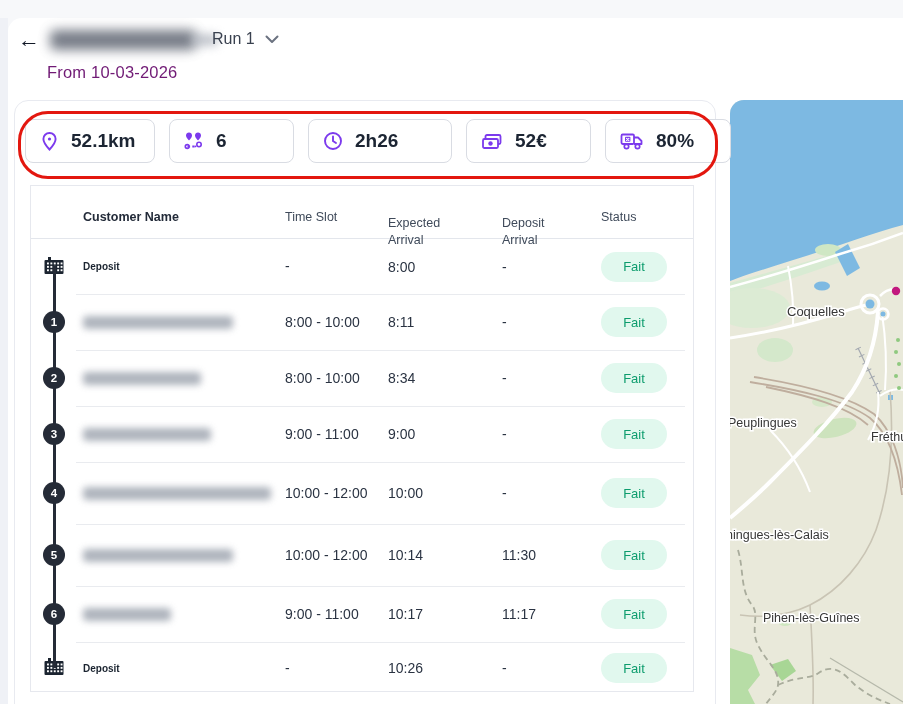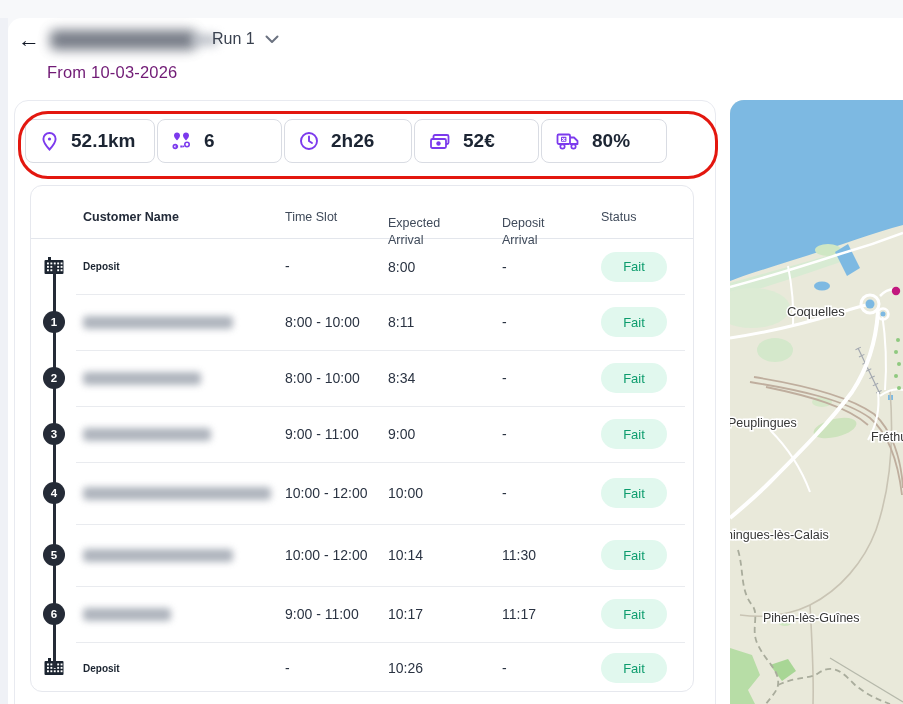--- a/index.html
+++ b/index.html
@@ -18,29 +18,29 @@
   .run-label{font-size:16px;color:#39414f;}
   .date-line{position:absolute;left:47px;top:63px;font-size:16.5px;color:#701a75;letter-spacing:.2px;}
 
   
   .outer-card{position:absolute;left:14px;top:100px;width:700px;height:640px;background:#fff;
     border:1px solid #e8eaf0;border-radius:14px;}
 
   
   .stats-annotation{position:absolute;left:18px;top:111px;width:694px;height:62px;border:3.5px solid #e3170f;
     border-radius:30px;pointer-events:none;z-index:5;}
-  #stats{position:absolute;left:25px;top:119px;display:flex;gap:2px;z-index:4;align-items:center;}
+  #stats{position:absolute;left:25px;top:119px;display:flex;gap:14px;z-index:4;align-items:center;}
   .stat-card{height:44px;background:#fff;border:1px solid #d9dce3;border-radius:8px;display:flex;
     align-items:center;padding:0 14px;box-sizing:border-box;gap:12px;}
   .stat-card svg{flex:0 0 auto;}
   .stat-value{font-size:19px;font-weight:600;color:#1c2533;white-space:nowrap;}
 
   
   .table-card{position:absolute;left:30px;top:185px;width:664px;height:507px;background:#fff;
-    border:1px solid #e6e8ee;border-radius:12px;box-sizing:border-box;overflow:hidden;}
+    border:1px solid #e6e8ee;border-radius:0;box-sizing:border-box;overflow:hidden;}
   .grid-row{display:grid;grid-template-columns:46px 208px 103px 114px 99px auto;align-items:center;}
   .thead{height:52px;border-bottom:1px solid #e3e6ec;}
   .th{font-size:12.5px;color:#3f4a5a;line-height:1.35;}
   .th.first{font-weight:700;color:#232b39;padding-left:6px;}
   .th.wrap{max-width:64px;margin-top:29px;}
   .trow{position:relative;}
   .trow .sep{position:absolute;left:45px;right:8px;top:0;height:1px;background:#e9ebef;}
   .trow:first-child .sep{display:none;}
   .cell{font-size:14px;color:#2a3342;}
   .cell.name{font-weight:700;font-size:10px;color:#1b2430;padding-left:6px;}
@@ -92,21 +92,21 @@
         <svg width="20" height="20" viewBox="0 0 20 20">
           <path d="M5 1.5 C3.3 1.5 2 2.8 2 4.5 C2 6.6 5 9.5 5 9.5 C5 9.5 8 6.6 8 4.5 C8 2.8 6.7 1.5 5 1.5 Z" fill="#7c3aed"></path>
           <path d="M14 1.5 C12.3 1.5 11 2.8 11 4.5 C11 6.6 14 9.5 14 9.5 C14 9.5 17 6.6 17 4.5 C17 2.8 15.7 1.5 14 1.5 Z" fill="#7c3aed"></path>
           <path d="M3.5 15.5 H10.5" stroke="#7c3aed" stroke-width="1.8" stroke-dasharray="2.6 2.2"></path>
           <circle cx="3.2" cy="15.5" r="1.9" fill="none" stroke="#7c3aed" stroke-width="1.6"></circle>
           <circle cx="15" cy="13.5" r="2.2" fill="none" stroke="#7c3aed" stroke-width="1.6"></circle>
           <path d="M12.2 15.3 C11.4 15.6 11 15.5 10.5 15.5" stroke="#7c3aed" stroke-width="1.6" fill="none"></path>
         </svg>
         <span class="stat-value">6</span>
       </div>
-      <div class="stat-card" style="width: 128px;">
+      <div class="stat-card" style="width: 144px;">
         <svg width="20" height="20" viewBox="0 0 20 20">
           <circle cx="10" cy="10" r="8" fill="none" stroke="#7c3aed" stroke-width="1.9"></circle>
           <path d="M10 5.5 V10 L13 12" fill="none" stroke="#7c3aed" stroke-width="1.9" stroke-linecap="round"></path>
         </svg>
         <span class="stat-value">2h26</span>
       </div>
       <div class="stat-card" style="width: 125px;">
         <svg width="22" height="19" viewBox="0 0 22 19">
           <rect x="4.5" y="3" width="15" height="9" rx="1.4" fill="none" stroke="#7c3aed" stroke-width="1.8"></rect>
           <rect x="2" y="7" width="15" height="9" rx="1.4" fill="#ffffff" stroke="#7c3aed" stroke-width="1.8"></rect>

